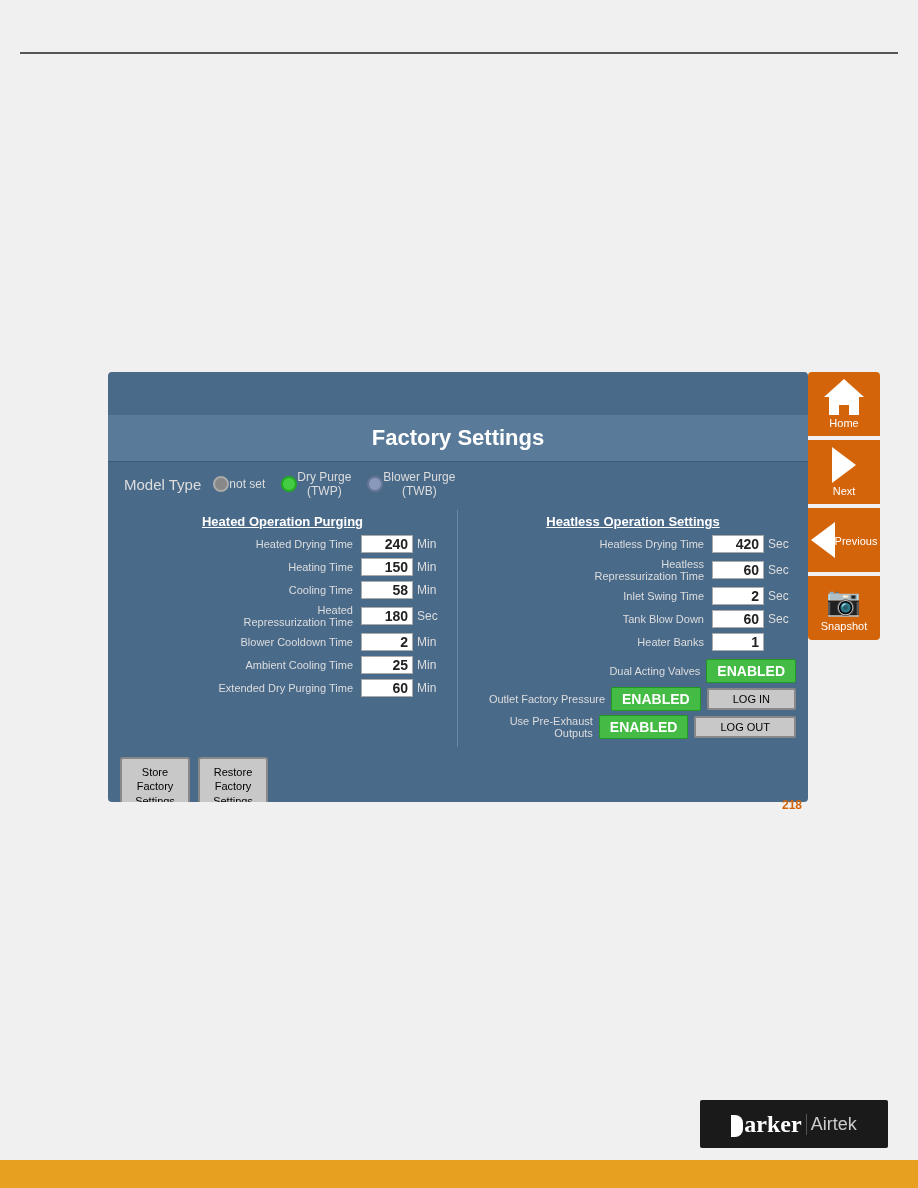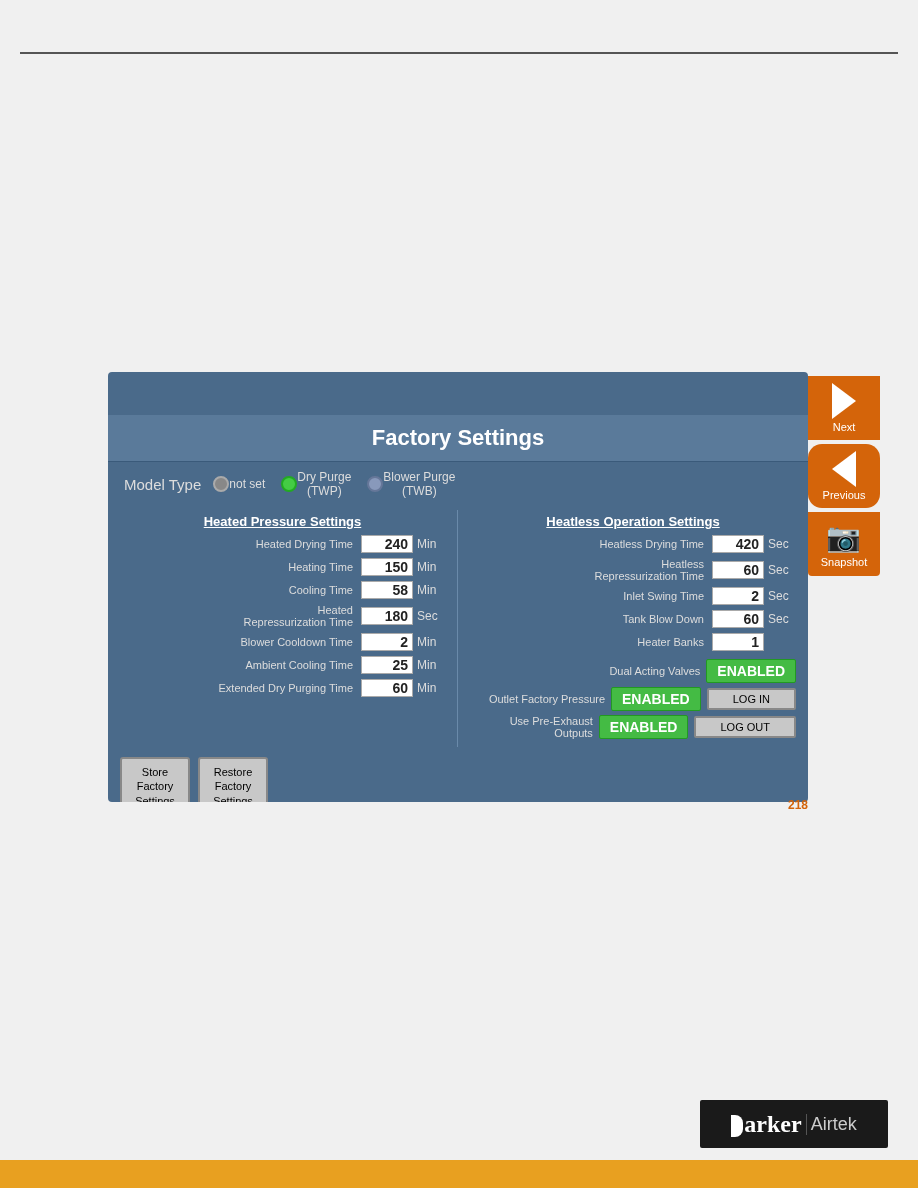--- a/index.html
+++ b/index.html
@@ -284,26 +284,25 @@
       height: 0;
       border-top: 18px solid transparent;
       border-bottom: 18px solid transparent;
       border-left: 24px solid white;
     }
     .prev-btn {
       width: 72px;
       height: 64px;
       background: #d4640a;
       display: flex;
-      flex-direction: column;
+      flex-direction: row;
       align-items: center;
       justify-content: center;
       cursor: pointer;
       margin-top: 4px;
-      border-radius: 14px;
     }
     .left-arrow {
       width: 0;
       height: 0;
       border-top: 18px solid transparent;
       border-bottom: 18px solid transparent;
       border-right: 24px solid white;
     }
     .snapshot-btn {
       width: 72px;
@@ -319,21 +318,21 @@
     }
     .camera-icon {
       font-size: 28px;
       color: white;
     }
 
     
     .page-num {
       position: absolute;
       bottom: 376px;
-      right: 110px;
+      right: 116px;
       color: #d4640a;
       font-size: 12px;
       font-weight: bold;
     }
 
     .watermark {
       position: absolute;
       top: 540px;
       left: 300px;
       color: rgba(150,170,200,0.35);
@@ -369,21 +368,21 @@
       <div class="radio-item">
         <div class="radio-circle partial"></div>
         <span class="radio-label">Blower Purge<br>(TWB)</span>
       </div>
     </div>
   </div>
 
   <div class="settings-columns">
 
     <div class="col-left">
-      <div class="col-header">Heated Pressure Settings</div>
+      <div class="col-header">Heated Operation Purging</div>
 
       <div class="setting-row">
         <span class="setting-label">Heated Drying Time</span>
         <input class="setting-input" type="text" value="240" style="">
         <span class="setting-unit">Min</span>
       </div>
 
       <div class="setting-row">
         <span class="setting-label">Heating Time</span>
         <input class="setting-input" type="text" value="150" style="">
@@ -478,20 +477,28 @@
     <button class="store-btn">Store<br>Factory<br>Settings</button>
     <button class="restore-btn">Restore<br>Factory<br>Settings</button>
     <div class="spacer"></div>
   </div>
 
 </div>
 
 <div class="page-num">218</div>
 
 <div class="sidebar">
+  <div class="home-btn">
+    <div style="position:relative; width:40px; height:36px;">
+      <div style="width:0;height:0;border-left:20px solid transparent;border-right:20px solid transparent;border-bottom:18px solid white;position:absolute;top:0;left:0;"></div>
+      <div style="width:30px;height:18px;background:white;position:absolute;bottom:0;left:5px;"></div>
+      <div style="width:10px;height:10px;background:#d4640a;position:absolute;bottom:0;left:15px;"></div>
+    </div>
+    <span class="btn-text">Home</span>
+  </div>
 
   <div class="next-btn">
     <div class="right-arrow"></div>
     <span class="btn-text">Next</span>
   </div>
 
   <div class="prev-btn">
     <div class="left-arrow"></div>
     <span class="btn-text">Previous</span>
   </div>

